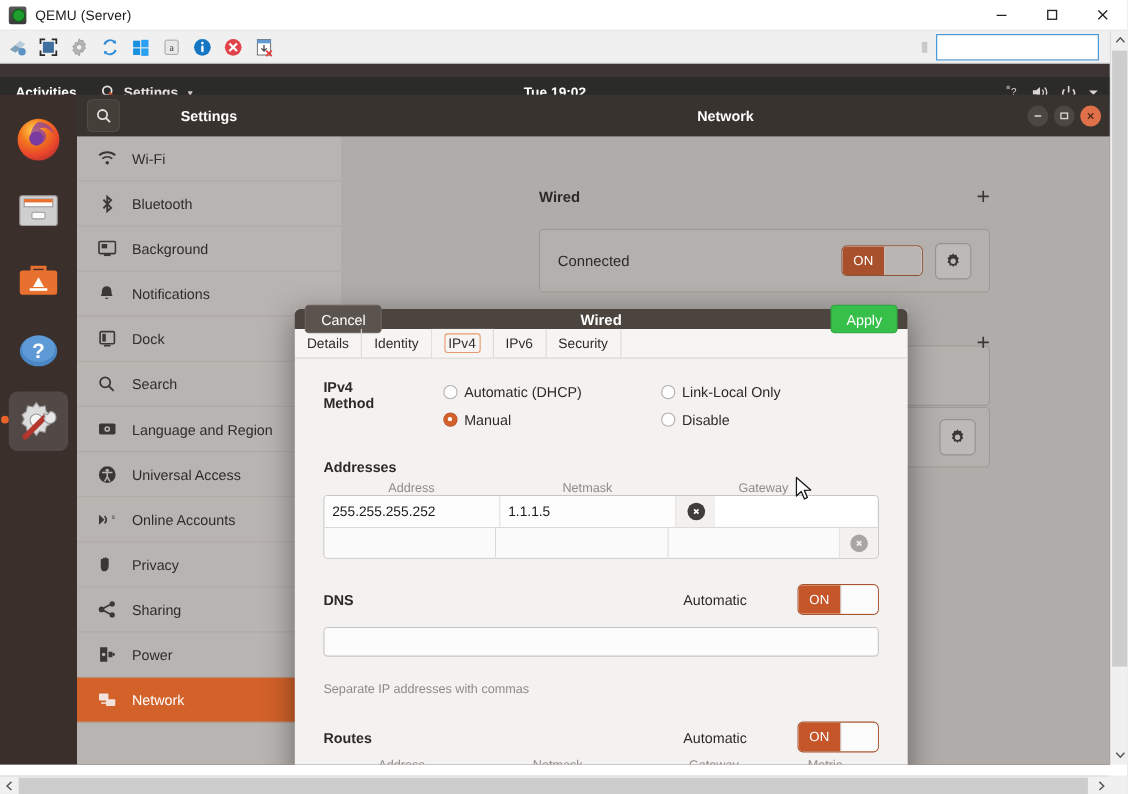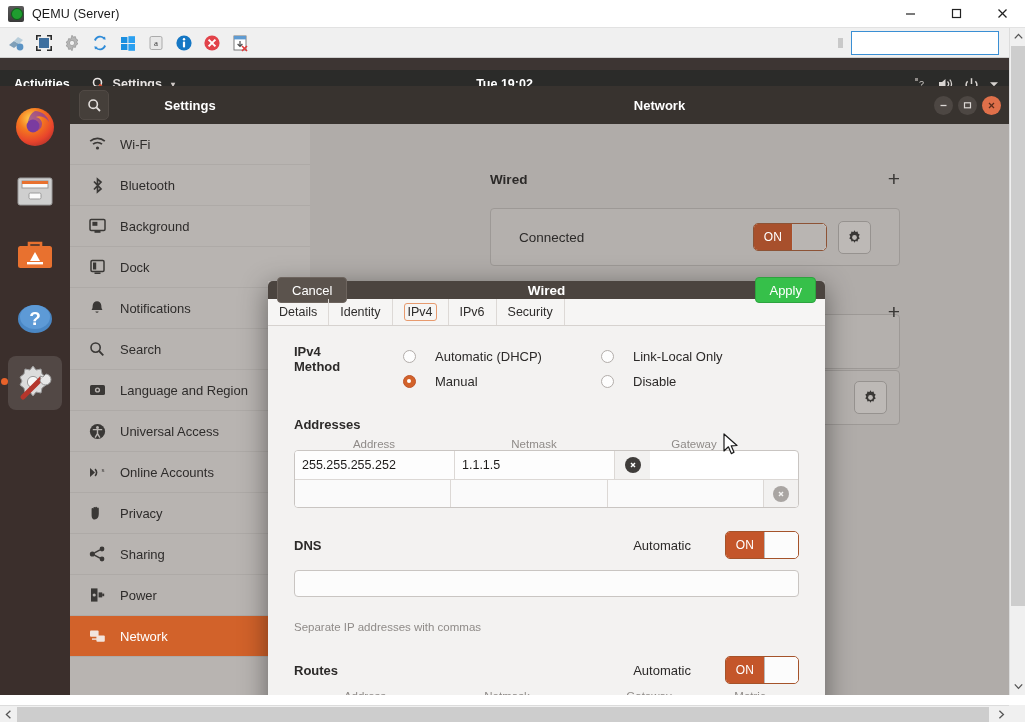--- a/index.html
+++ b/index.html
@@ -85,21 +85,21 @@
   .side-ico svg { display:block; }
 
   
   .netpanel { position:absolute; left:240px; top:38px; width:699px; height:571px;
     background:#b0aca9; }
   .np-inner { position:absolute; left:180px; top:42px; width:410px; }
   .np-secrow { display:flex; align-items:center; justify-content:space-between; height:26px; }
   .np-sectitle { font-size:13.5px; font-weight:bold; color:#2c2a29; }
   .np-plus { font-size:21px; color:#3a3836; line-height:14px; }
   .np-card { margin-top:16px; border:1px solid #9d9996; border-radius:4px; background:#b4b0ad;
-    height:58px; display:flex; align-items:center; padding:0 28px; }
+    height:58px; display:flex; align-items:center; padding:0 16px; }
   .np-card2 { margin-top:48px; border:1px solid #9d9996; border-radius:4px; background:#b4b0ad;
     height:55px; }
   .np-card3 { margin-top:45px; border:1px solid #9d9996; border-radius:4px; background:#b4b0ad;
     height:55px; display:flex; align-items:center; justify-content:flex-end; padding:0 12px; }
   .np-conn { font-size:13.5px; color:#2c2a29; }
   .np-right { margin-left:auto; display:flex; align-items:center; gap:11px; }
 
   .toggle { width:74px; height:28px; border-radius:5px; border:1px solid #a5532a;
     background:#fff; display:flex; overflow:hidden; position:relative;margin-left:20px; }
   .toggle .on { width:38px; background:#c4562a; color:#fff; font-size:12px; display:flex;
@@ -135,29 +135,29 @@
   .tab.active .tabtxt { border:1.5px solid #e79a6e; border-radius:3px; padding:0 3px;
     line-height:16px; }
 
   .dlg-body { height:411px; background:#f3f2f1; padding:18px 26px 0 26px; position:relative;
     overflow:hidden; }
 
   .row-method { display:flex; }
   .lbl-bold { font-size:13px; font-weight:bold; color:#2c2a29; }
   .methods { margin-left:42px; display:flex; gap:0; }
   .mcol { width:198px; }
-  .mopt { display:flex; align-items:center; gap:19px; height:25px; font-size:13px; color:#2c2a29; }
+  .mopt { display:flex; align-items:center; gap:6px; height:25px; font-size:13px; color:#2c2a29; }
   .radio { width:13px; height:13px; border-radius:50%; border:1.5px solid #b2adaa;
     background:#fdfdfd; position:relative; }
   .radio.checked { border-color:#c0552a; background:#d2622a; }
   .radio.checked::after { content:""; position:absolute; left:3.2px; top:3.2px; width:4.2px;
     height:4.2px; border-radius:50%; background:#fff; }
 
   .sec-hd { margin-top:23px; display:flex; align-items:center; }
-  .sec-hd .auto { margin-left:auto; display:flex; align-items:center; gap:14px;
+  .sec-hd .auto { margin-left:auto; display:flex; align-items:center; gap:26px;
     font-size:13px; color:#2c2a29; }
 
   .grid-hdr { display:flex; margin-top:6px; font-size:11.5px; color:#8f8b88; }
   .grid-hdr div { text-align:center; }
   .tbl { border:1px solid #c9c5c2; border-radius:4px; overflow:hidden; background:#fff; }
   .trow { display:flex; height:28px; }
   .trow + .trow { border-top:1px solid #dcd8d5; }
   .cell { border-right:1px solid #dcd8d5; display:flex; align-items:center; padding:0 7px;
     font-size:12.5px; color:#1d1b1a; background:#fdfdfd; }
   .cell.empty { background:#fafafa; }
@@ -435,36 +435,36 @@
             <svg width="17" height="16" viewBox="0 0 17 16">
                 <rect x="1" y="1.5" width="15" height="11" rx="1.2" fill="none" stroke="#3a3836" stroke-width="1.5"></rect>
                 <rect x="3.4" y="3.8" width="5" height="4" fill="#3a3836"></rect>
                 <rect x="5.5" y="13" width="6" height="1.8" fill="#3a3836"></rect>
               </svg>
           </span>
           <span>Background</span>
         </div>
         <div class="side-item">
           <span class="side-ico">
+            <svg width="14" height="16" viewBox="0 0 14 16">
+                <path d="M7 1.2a4.3 4.3 0 0 1 4.3 4.3c0 3.4 1.2 4.6 1.2 4.6H1.5s1.2-1.2 1.2-4.6A4.3 4.3 0 0 1 7 1.2z" fill="#3a3836"></path>
+                <path d="M5.3 11.6a1.8 1.8 0 0 0 3.4 0z" fill="#3a3836"></path>
+              </svg>
+          </span>
+          <span>Notifications</span>
+        </div>
+        <div class="side-item">
+          <span class="side-ico">
             <svg width="17" height="16" viewBox="0 0 17 16">
                 <rect x="2" y="1.5" width="13" height="11" rx="1.2" fill="none" stroke="#3a3836" stroke-width="1.5"></rect>
                 <rect x="4" y="3.5" width="3.2" height="7" fill="#3a3836"></rect>
                 <rect x="5.5" y="13.4" width="6" height="1.6" fill="#3a3836"></rect>
               </svg>
           </span>
           <span>Dock</span>
-        </div>
-        <div class="side-item">
-          <span class="side-ico">
-            <svg width="14" height="16" viewBox="0 0 14 16">
-                <path d="M7 1.2a4.3 4.3 0 0 1 4.3 4.3c0 3.4 1.2 4.6 1.2 4.6H1.5s1.2-1.2 1.2-4.6A4.3 4.3 0 0 1 7 1.2z" fill="#3a3836"></path>
-                <path d="M5.3 11.6a1.8 1.8 0 0 0 3.4 0z" fill="#3a3836"></path>
-              </svg>
-          </span>
-          <span>Notifications</span>
         </div>
         <div class="side-item">
           <span class="side-ico">
             <svg width="16" height="16" viewBox="0 0 16 16">
                 <circle cx="6.6" cy="6.6" r="4.6" fill="none" stroke="#3a3836" stroke-width="1.6"></circle>
                 <line x1="10" y1="10" x2="14.3" y2="14.3" stroke="#3a3836" stroke-width="1.8"></line>
               </svg>
           </span>
           <span>Search</span>
         </div>

